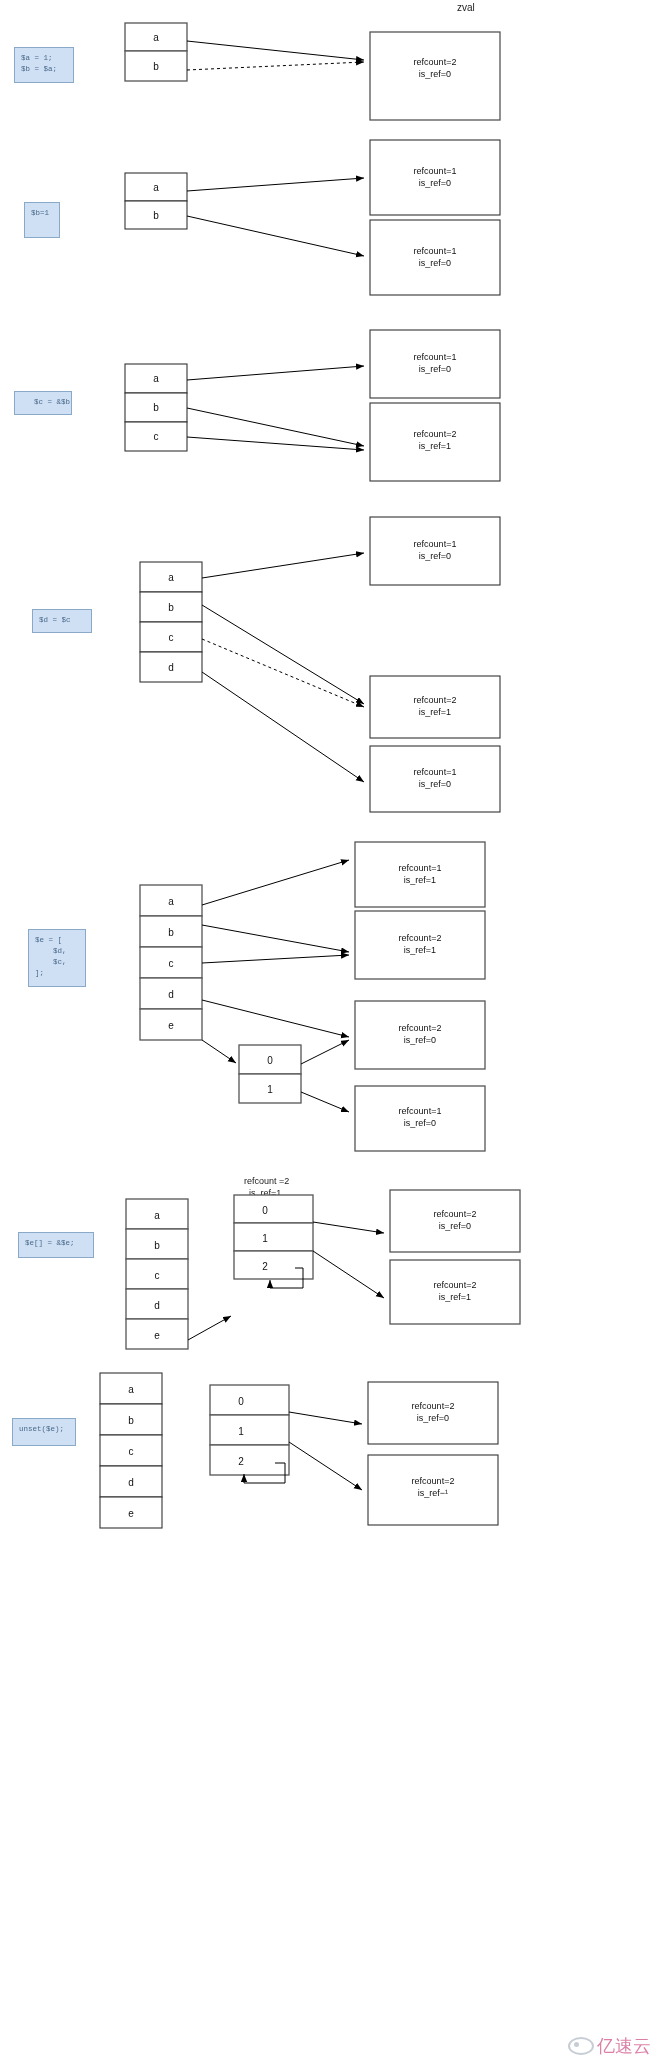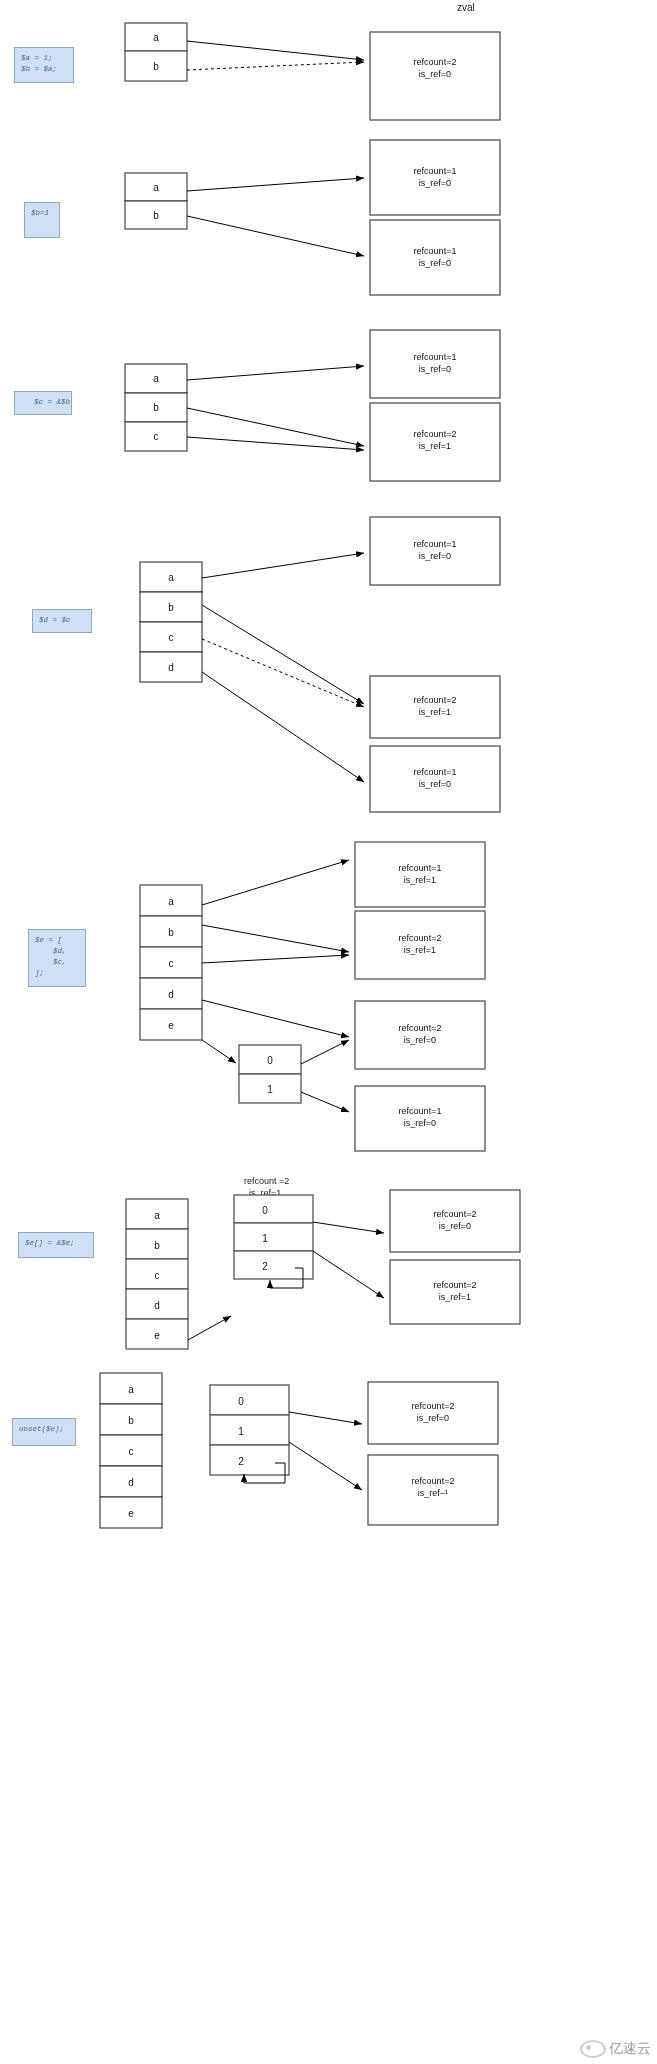--- a/index.html
+++ b/index.html
@@ -3,25 +3,25 @@
 <meta charset="utf-8">
 <style>
   html,body{margin:0;padding:0;background:#ffffff;}
   body{width:657px;height:2064px;position:relative;overflow:hidden;
        font-family:"Liberation Sans","DejaVu Sans",sans-serif;}
   #root{position:relative;width:657px;height:2064px;}
   svg.diagram{position:absolute;left:0;top:0;width:657px;height:2064px;}
   .code-chip{position:absolute;background:#cfe0f4;border:1px solid #8aa9c9;
              color:#4a6a8a;font-family:"Liberation Mono","DejaVu Sans Mono",monospace;
              font-size:7.5px;line-height:11px;padding:5px 6px;white-space:pre;
-             box-sizing:border-box;font-style:italic;}
+             box-sizing:border-box;}
   .zval-title{position:absolute;font-size:10px;color:#222;}
   .wm{position:absolute;right:6px;bottom:6px;display:flex;align-items:center;
       gap:3px;opacity:.55;}
-  .wm-txt{font-size:14px;color:#404040;font-family:"DejaVu Sans",sans-serif;}
+  .wm-txt{font-size:18px;color:#be185d;font-family:"DejaVu Sans",sans-serif;}
   .wm-eye{width:22px;height:14px;border:2px solid #9aa6b4;border-radius:50%;
           position:relative;}
   .wm-eye:after{content:"";position:absolute;left:4px;top:3px;width:5px;height:5px;
           border-radius:50%;background:#9aa6b4;}
 </style>
 </head>
 <body>
 
 <div id="root">
 

